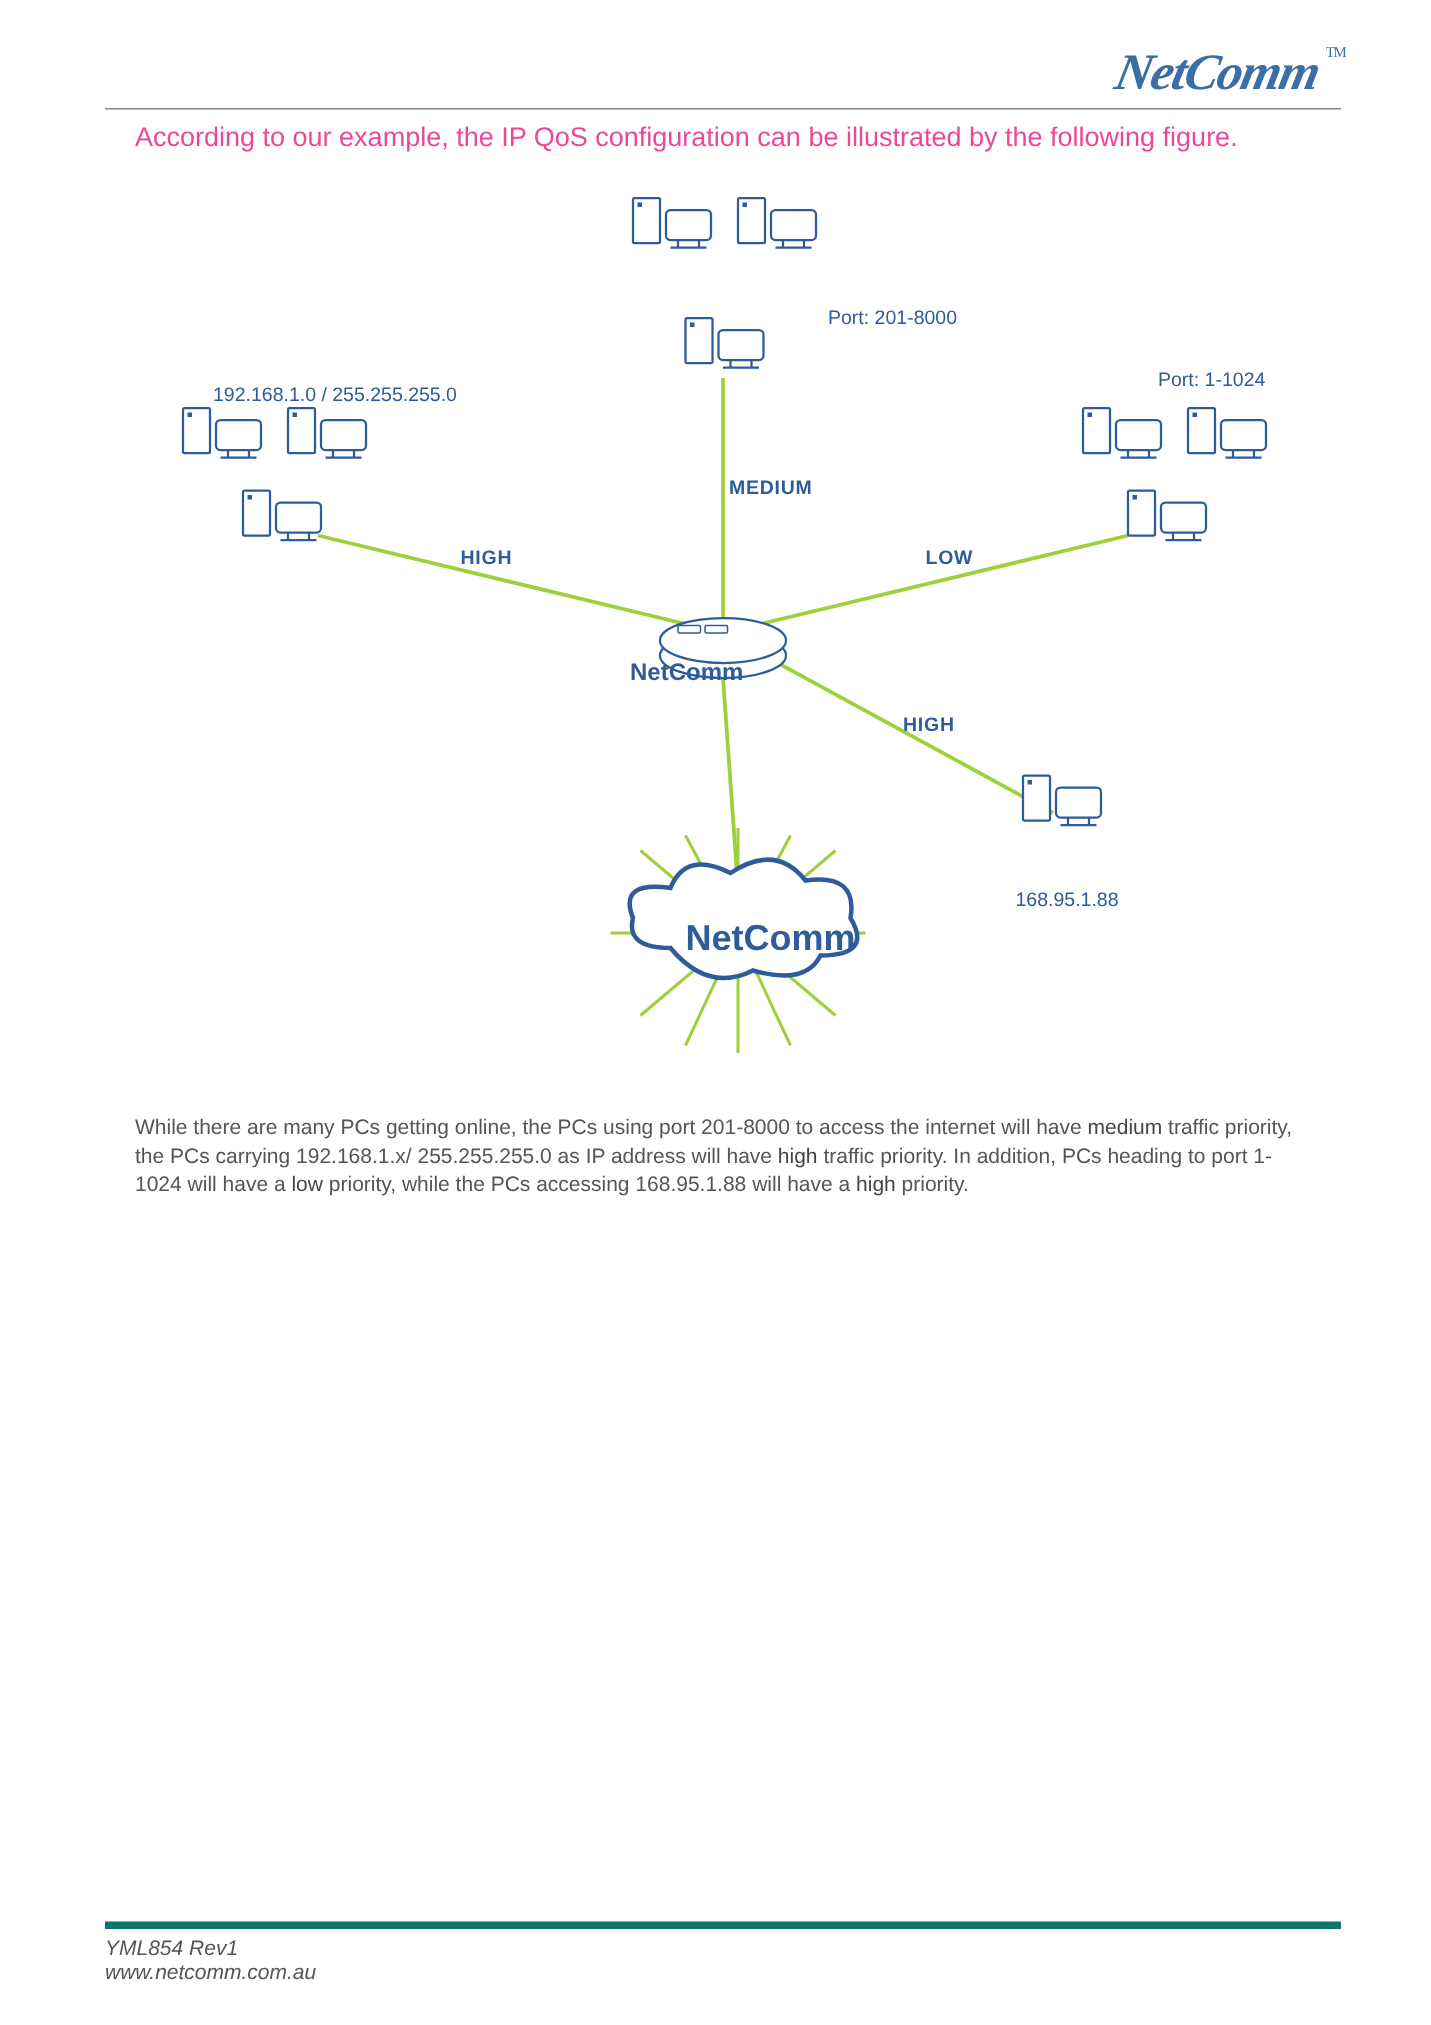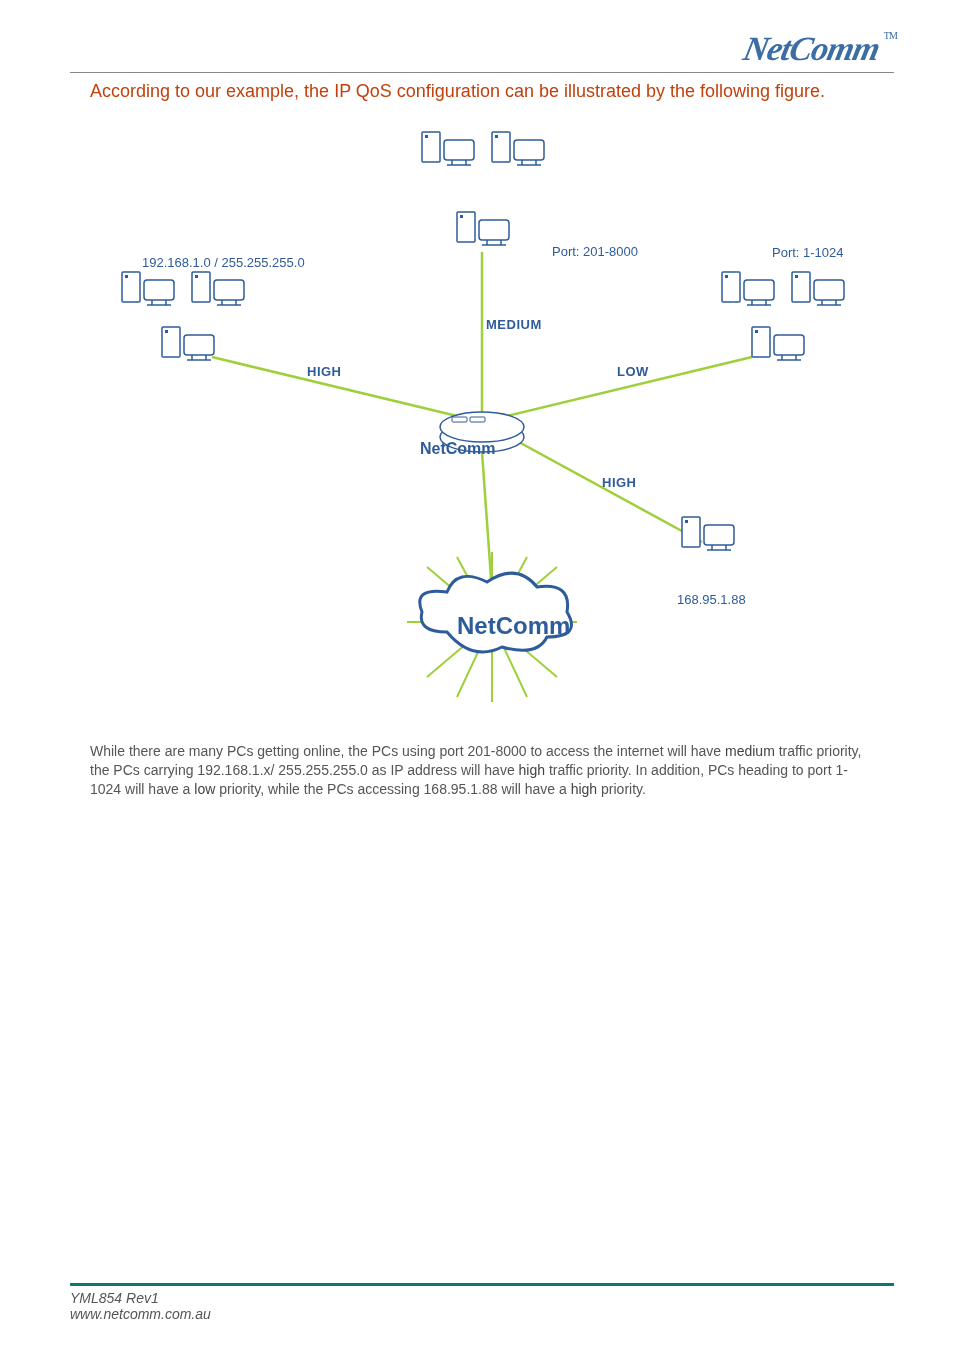--- a/index.html
+++ b/index.html
@@ -34,21 +34,21 @@
     font-size: 10px;
     vertical-align: top;
     font-style: normal;
     font-weight: 400;
     margin-left: 2px;
     transform: skewX(12deg);
     display: inline-block;
   }
   .intro {
     font-size: 18px;
-    color: #c2410c;
+    color: #ec4899;
     font-weight: 300;
     margin: 8px 0 10px 20px;
   }
   .diagram {
     width: 800px;
     height: 620px;
     margin: 0 auto;
     position: relative;
   }
   .diagram svg { position: absolute; left: 0; top: 0; }
@@ -82,21 +82,21 @@
     line-height: 1.35;
     color: #555;
     font-weight: 300;
   }
   .body-text .bold { color: #444; font-weight: 400; }
   .footer {
     position: absolute;
     left: 70px;
     right: 60px;
     bottom: 28px;
-    border-top: 3px solid #0f766e;
+    border-top: 5px solid #0f766e;
     padding-top: 4px;
     display: flex;
     justify-content: space-between;
     font-size: 14px;
     color: #555;
     font-style: italic;
   }
   .footer .right { text-align: right; }
   .footer .upright { font-style: normal; }
 </style>
@@ -174,21 +174,21 @@
         <line x1="75" y1="50" x2="40" y2="125"></line>
         <line x1="75" y1="50" x2="110" y2="125"></line>
         <line x1="75" y1="50" x2="40" y2="-15"></line>
         <line x1="75" y1="50" x2="110" y2="-15"></line>
       </g>
       <path d="M30 60 Q0 60 5 40 Q-5 15 30 20 Q40 -5 70 10 Q100 -10 120 15 Q155 10 150 40 Q165 65 130 65 Q120 85 85 75 Q55 90 30 60 Z" fill="#fff" stroke="#2e5c9a" stroke-width="3"></path>
     </g>
   </svg>
 
   <div class="anno" style="left:60px; top:143px;">192.168.1.0 / 255.255.255.0</div>
-  <div class="anno" style="left:470px; top:92px;margin-top:40px;">Port: 201-8000</div>
+  <div class="anno" style="left:470px; top:92px;">Port: 201-8000</div>
   <div class="anno" style="left:690px; top:133px;">Port: 1-1024</div>
   <div class="anno" style="left:595px; top:480px;">168.95.1.88</div>
 
   <div class="priority-label" style="left:225px; top:252px;">HIGH</div>
   <div class="priority-label" style="left:404px; top:205px;">MEDIUM</div>
   <div class="priority-label" style="left:535px; top:252px;">LOW</div>
   <div class="priority-label" style="left:520px; top:363px;">HIGH</div>
 
   <div class="router-label">NetComm</div>
   <div class="internet-label">NetComm</div>

